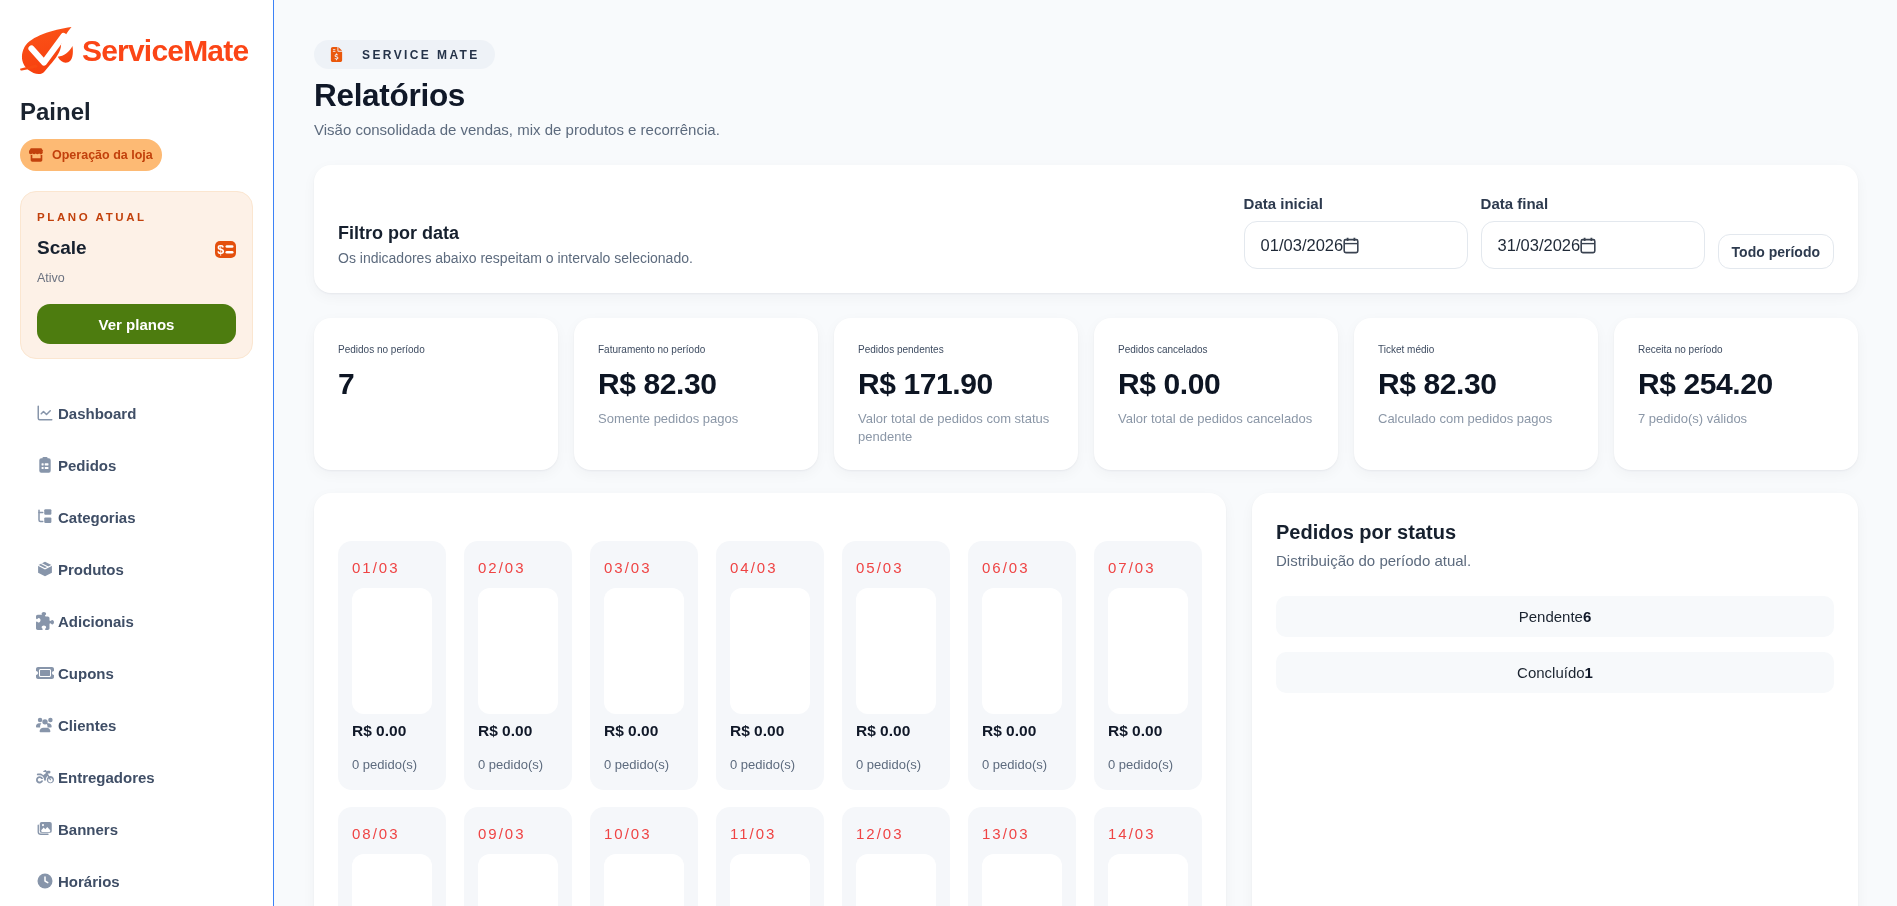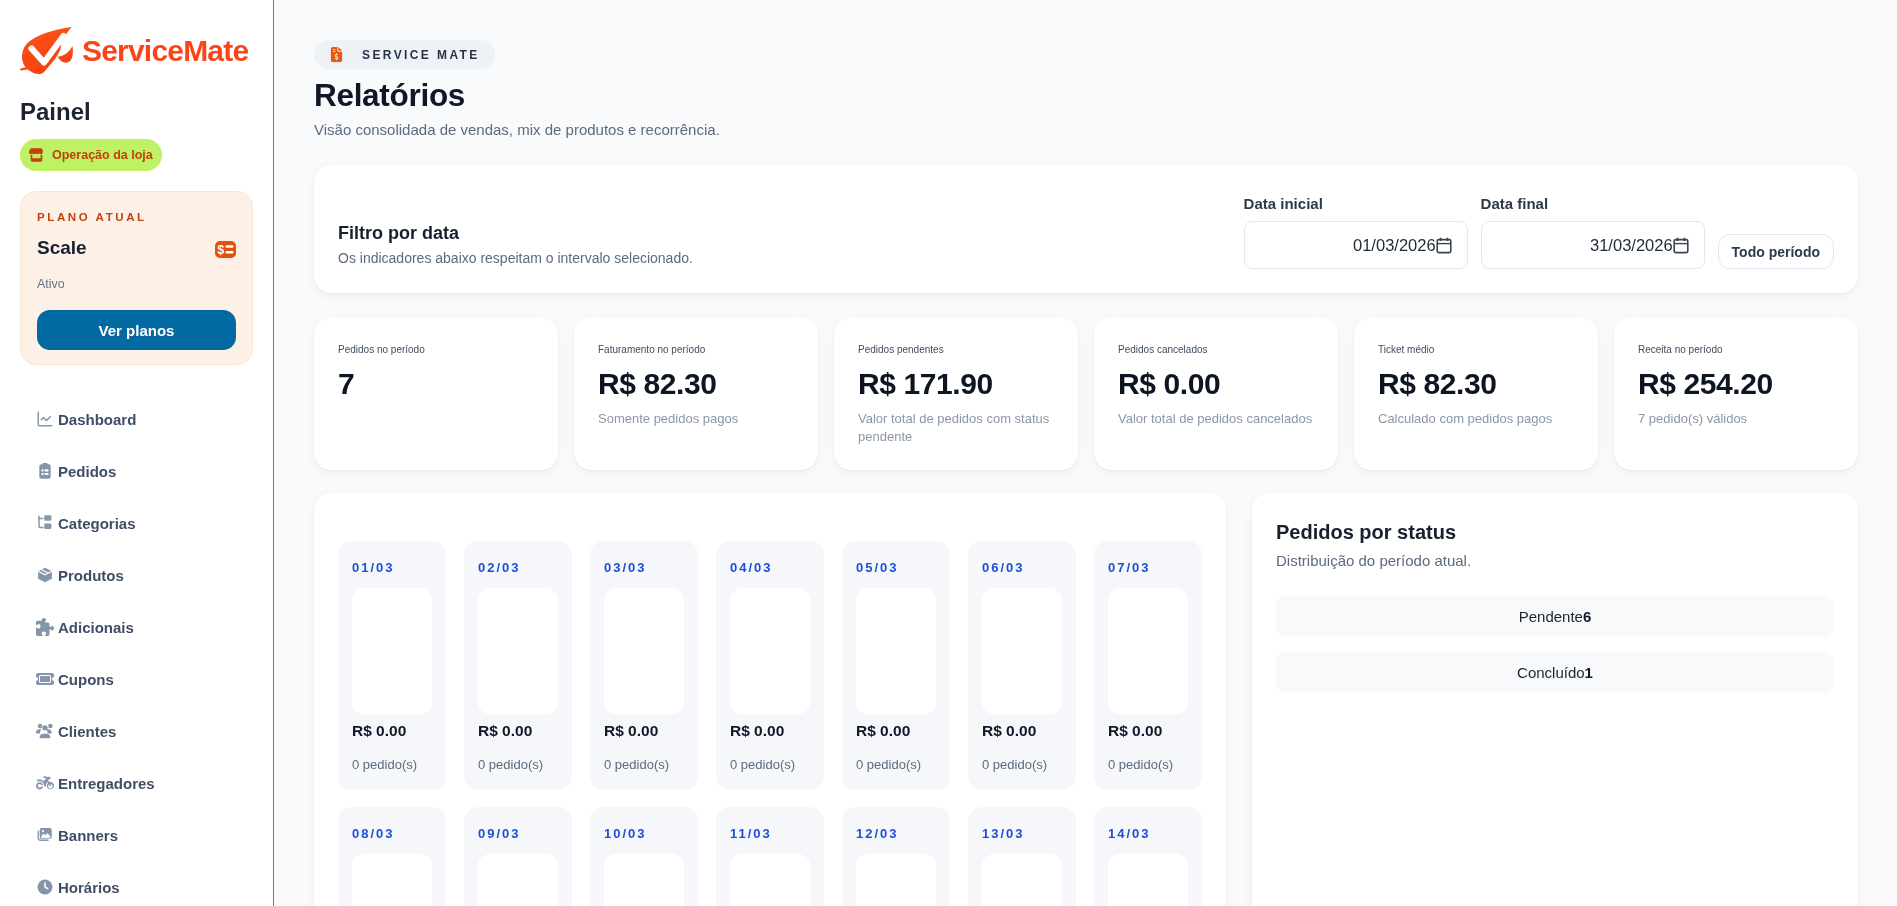--- a/index.html
+++ b/index.html
@@ -16,35 +16,35 @@
     width: 274px; flex-shrink: 0;
     background: #ffffff;
     border-right: 1px solid #3b82f6;
     padding: 26px 20px 0 20px;
   }
   .logo-row { display:flex; align-items:center; gap:9px; }
   .brand { font-size: 30px; font-weight: 700; color: #fb4516; letter-spacing: -0.8px; }
   .painel { margin-top: 22px; font-size: 24px; font-weight: 700; color: #1b2430; }
   .op-badge {
     margin-top: 13px; display:inline-flex; align-items:center; gap:7px;
-    background:#bef264; border-radius:999px; padding:0 9px; height:32px;
+    background:#fdba74; border-radius:999px; padding:0 9px; height:32px;
     color:#c2410c; font-size:12.5px; font-weight:600;
   }
   .plan-card {
     margin-top: 20px; background:#fdf1e7; border:1px solid #fbe6d0;
     border-radius:16px; padding:18px 16px 14px 16px;
   }
   .plan-label { font-size:11.5px; line-height:14px; font-weight:700; letter-spacing:2.6px; color:#c2410c; }
   .plan-row { margin-top:13px; display:flex; justify-content:space-between; align-items:center; }
   .plan-name { font-size:19px; line-height:22px; font-weight:700; color:#16202e; }
   .plan-ico { width:21px; height:17px; background:#e4500e; border-radius:5px; display:flex; align-items:center; justify-content:center; margin-top:2px; }
-  .plan-status { margin-top:18px; font-size:12.5px; line-height:15px; color:#6b7280; }
+  .plan-status { margin-top:12px; font-size:12.5px; line-height:15px; color:#6b7280; }
   .plan-btn {
     margin-top:18px; width:100%; height:40px; border:none; border-radius:13px;
-    background:#0369a1; color:#fff; font-size:15px; font-weight:700;
+    background:#4d7c0f; color:#fff; font-size:15px; font-weight:700;
     font-family:"Liberation Sans", sans-serif;
   }
   .menu { margin-top:28px; list-style:none; }
   .menu li { height:52px; display:flex; align-items:center; gap:4px; padding:0 16px; }
   .menu li svg { width:18px; height:18px; color:#8795aa; flex-shrink:0; }
   .menu li span { font-size:15px; font-weight:600; color:#3f4e66; }
   
   .main { flex:1; padding: 40px 39px 0 40px; }
   .top-badge {
     display:inline-flex; align-items:center; gap:18px;
@@ -61,22 +61,22 @@
   .filter-card {
     margin-top:27px; height:128px; display:flex;
     justify-content:space-between; align-items:flex-end; padding:24px;
   }
   .filter-left { padding-bottom:3px; }
   .filter-left h3 { font-size:18px; font-weight:700; color:#16202e; }
   .filter-left p { margin-top:6px; font-size:14px; color:#5d6b7e; }
   .filter-right { display:flex; align-items:flex-end; gap:13px; }
   .fgroup label { display:block; font-size:15px; font-weight:600; color:#2d3a4e; margin-bottom:9px; }
   .dinput {
-    width:224px; height:48px; border:1px solid #e3e8ee; border-radius:8px;
-    background:#fff; display:flex; align-items:center; justify-content:flex-end;
+    width:224px; height:48px; border:1px solid #e3e8ee; border-radius:13px;
+    background:#fff; display:flex; align-items:center; justify-content:flex-start;
     padding:0 15px 0 16px; font-size:16.5px; color:#1f2937;
   }
   .btn-outline {
     height:35px; padding:0 13px; border:1px solid #e3e8ee; border-radius:12px;
     background:#fff; font-size:14px; font-weight:600; color:#2d3a4e;
     font-family:"Liberation Sans", sans-serif;
   }
   
   .stat-row { margin-top:25px; display:grid; grid-template-columns:repeat(6,1fr); gap:16px; }
   .stat { height:152px; padding:26px 24px; }
@@ -88,21 +88,21 @@
   .vendas { padding:28px 24px 24px; }
   .vendas-head { display:flex; justify-content:space-between; align-items:flex-start; }
   .vendas-head h3, .status h3 { font-size:20px; font-weight:700; color:#16202e; }
   .vendas-head p, .status .sdesc { margin-top:8px; font-size:15px; color:#5d6b7e; }
   .period-pill {
     margin-top:10px; background:#e9eef5; border-radius:999px; padding:0 12px; height:26px;
     display:flex; align-items:center; font-size:12.5px; color:#2d3a4e;
   }
   .days-grid { margin-top:20px; display:grid; grid-template-columns:repeat(7,1fr); gap:17px 18px; }
   .day { background:#f5f7fa; border-radius:14px; padding:17px 14px 10px; height:249px; }
-  .d-date { font-size:13px; line-height:19px; letter-spacing:2px; color:#1d4ed8;font-weight:bold; }
+  .d-date { font-size:15px; line-height:19px; letter-spacing:2px; color:#ef4444; }
   .d-box { margin-top:11px; background:#fff; border-radius:12px; height:126px; }
   .d-val { margin-top:7px; font-size:15.5px; line-height:20px; font-weight:700; color:#101828; }
   .d-cnt { margin-top:15px; font-size:13px; line-height:18px; color:#5d6b7e; }
   .status { padding:28px 24px 24px; }
   .srows { margin-top:27px; }
   .srow {
     background:#f7f9fb; border-radius:10px; height:41px; margin-bottom:15px;
     display:flex; justify-content:center; align-items:center; padding:0 20px;
   }
   .srow .sl { font-size:15px; color:#1b2430; }

